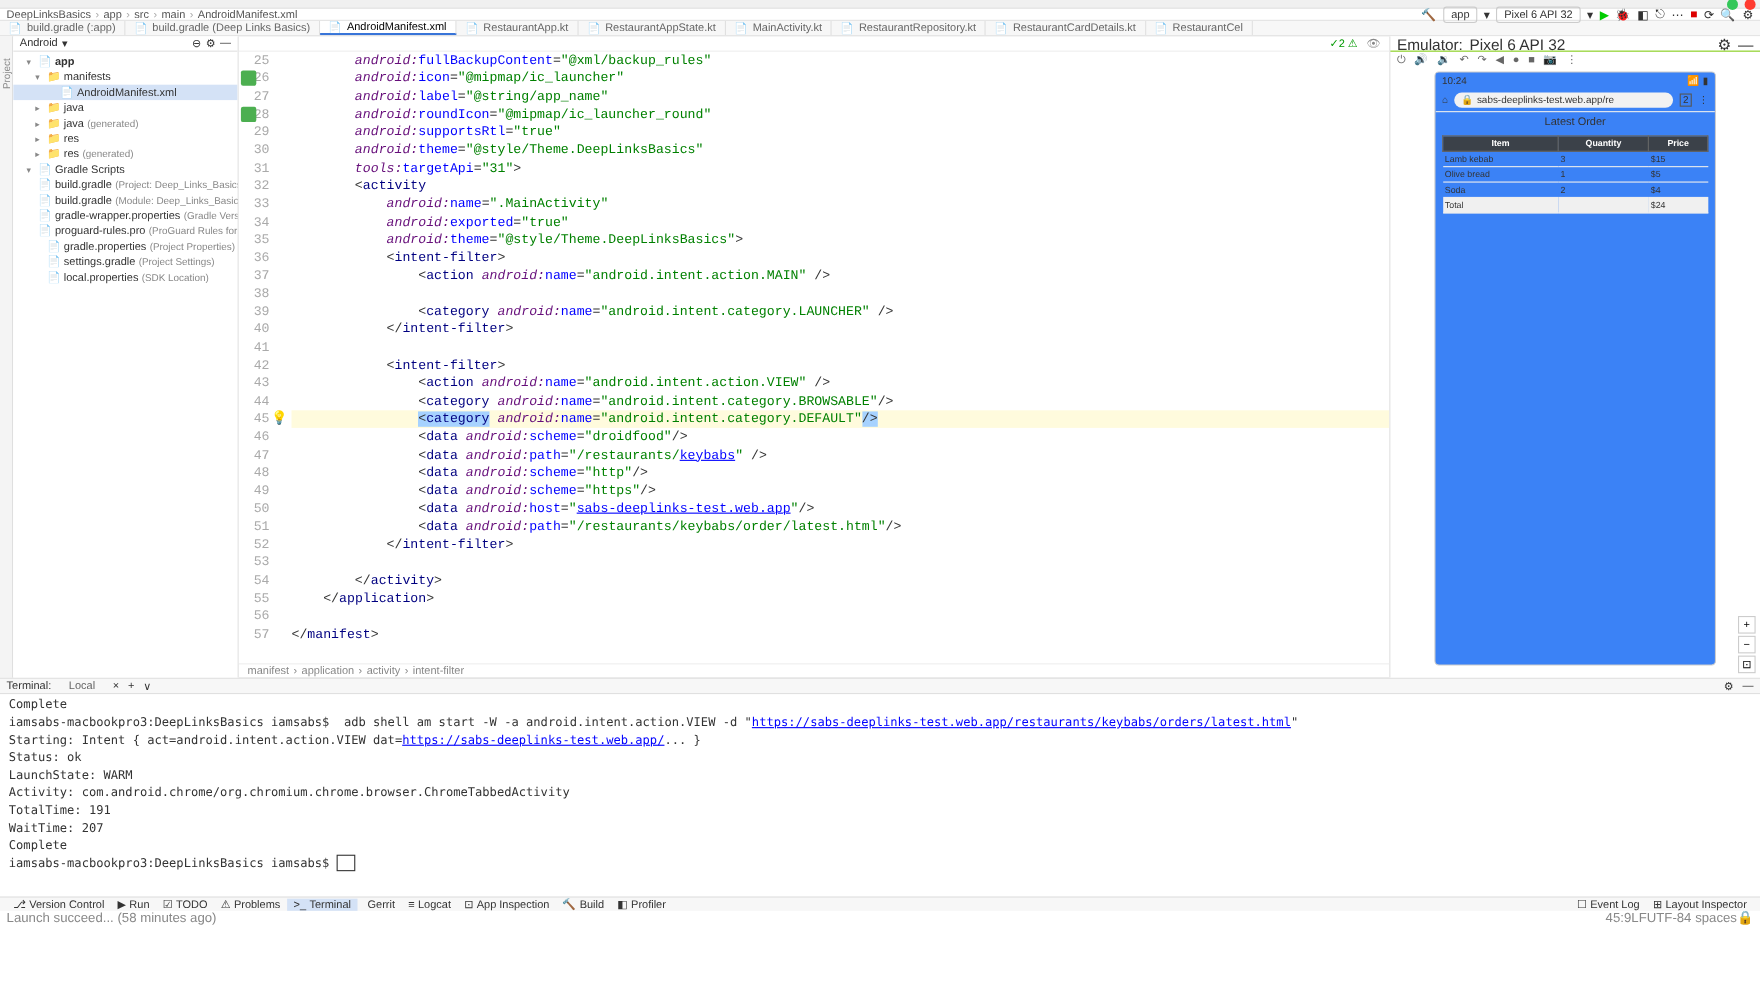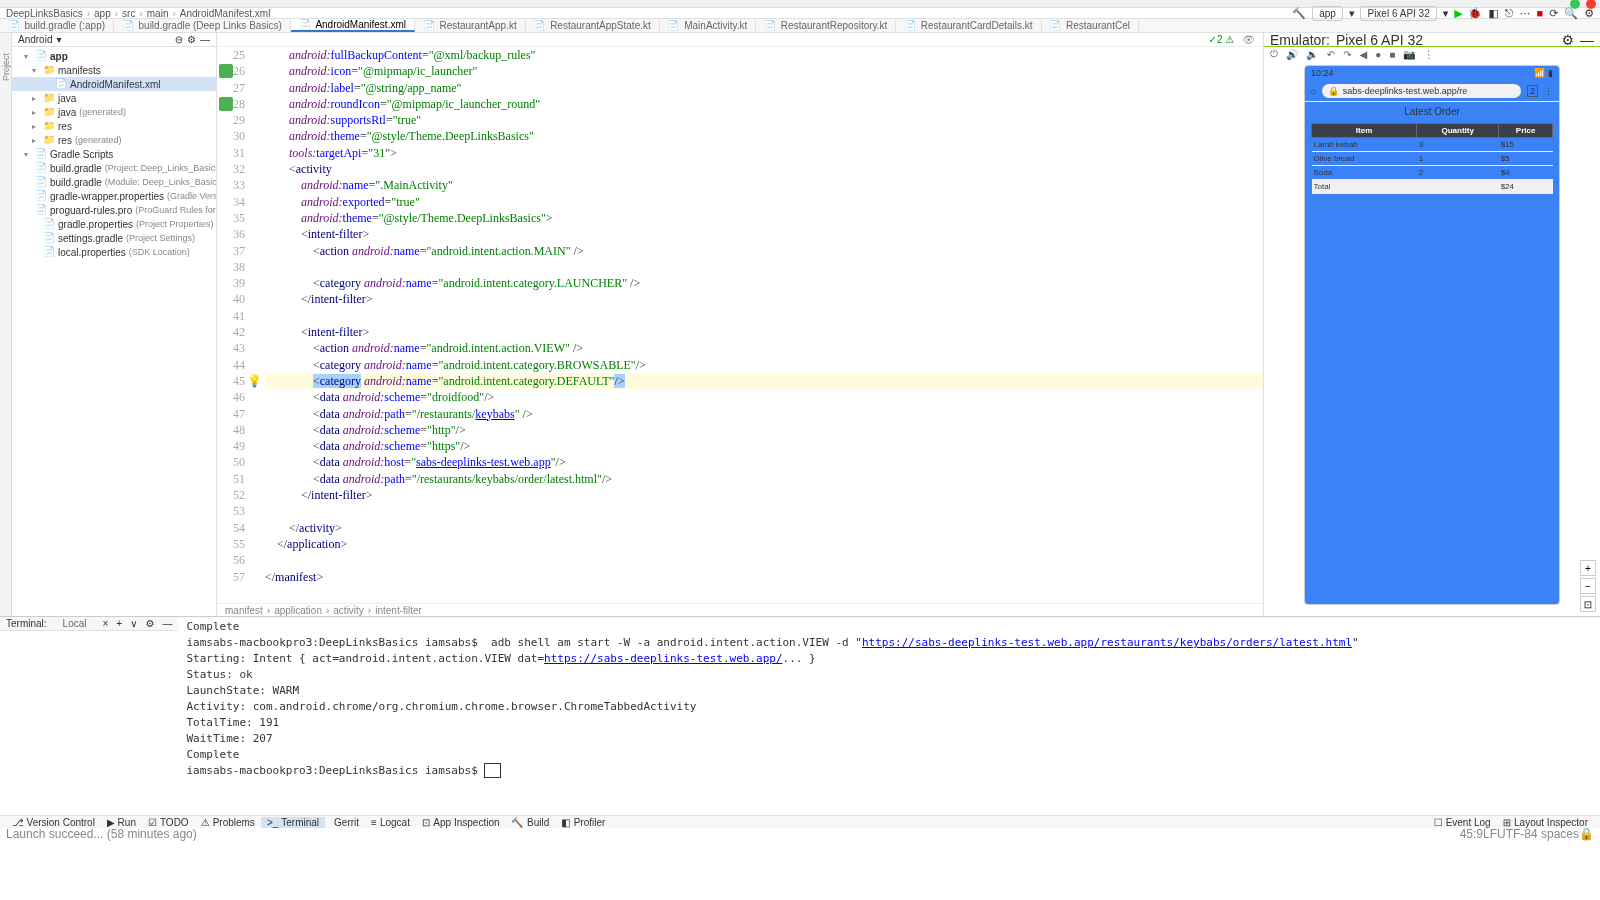--- a/index.html
+++ b/index.html
@@ -26,21 +26,21 @@
 .tree{padding:2px 0}
 .tree-item{display:flex;align-items:center;padding:1px 0 1px 12px;gap:3px;cursor:pointer;white-space:nowrap}
 .tree-item.d1{padding-left:20px}
 .tree-item.d2{padding-left:32px}
 .tree-item.sel{background:#d4e2f6}
 .arrow{width:8px;color:#888;font-size:8px}
 .ficon{width:12px;height:12px;display:inline-block}
 .mint{color:#888;font-size:9px}
 .editor{flex:1;display:flex;flex-direction:column;position:relative}
 .etoolbar{height:14px;border-bottom:1px solid #eee;display:flex;justify-content:flex-end;align-items:center;padding:0 8px;gap:8px;font-size:10px;color:#888}
-.codewrap{flex:1;display:flex;overflow:hidden;font-family:Liberation Serif, serif;font-size:12px;line-height:16.3px}
+.codewrap{flex:1;display:flex;overflow:hidden;font-family:Liberation Mono, monospace;font-size:12px;line-height:16.3px}
 .gutter{width:48px;background:#fff;text-align:right;color:#aaa;padding-right:20px;position:relative}
 .gutter .ln{height:16.3px}
 .gutter .marker{position:absolute;left:2px;width:14px;height:14px;background:#4caf50;border-radius:2px}
 .code{flex:1;white-space:pre;color:#333;position:relative}
 .code .line{height:16.3px}
 .hl{background:#fffbdd}
 .sel-bg{background:#a6d2ff}
 .t-tag{color:#000080}
 .t-ns{color:#660e7a;font-style:italic}
 .t-attr{color:#0000ff}
@@ -59,21 +59,21 @@
 .pstatus{height:14px;display:flex;justify-content:space-between;align-items:center;padding:0 6px;font-size:9px}
 .paddr{height:22px;display:flex;align-items:center;gap:6px;padding:0 6px;border-bottom:1px solid #eee;font-size:9px}
 .paddr .url{flex:1;background:#f2f2f2;border-radius:10px;padding:2px 6px;display:flex;align-items:center;gap:3px;overflow:hidden;white-space:nowrap}
 .ptitle{text-align:center;padding:4px;font-size:10px;font-weight:500}
 .ptable{margin:2px 6px;font-size:8px;border-collapse:collapse;width:calc(100% - 12px)}
 .ptable th{background:#3b4149;color:#fff;padding:2px;border:1px solid #666}
 .ptable td{padding:2px;border-bottom:1px solid #eee}
 .ptable tr.tot{background:#f0f0f0}
 .zoomctl{position:absolute;right:4px;bottom:4px;display:flex;flex-direction:column;gap:2px}
 .zoomctl button{width:16px;height:16px;font-size:10px;border:1px solid #ccc;background:#fff;cursor:pointer}
-.terminal{height:199px;border-top:1px solid #ccc;display:flex;flex-direction:row}
+.terminal{height:199px;border-top:1px solid #ccc;display:flex;flex-direction:column}
 .thead{height:14px;background:#f7f7f7;border-bottom:1px solid #e0e0e0;display:flex;align-items:center;padding:0 6px;gap:8px;font-size:10px}
 .thead .tab{border:none}
 .tbody{flex:1;font-family:Menlo,monospace;font-size:11px;line-height:16px;padding:2px 8px;white-space:pre;overflow:hidden}
 .t-url{color:#0000ff;text-decoration:underline}
 .statusbar{height:13px;background:#f7f7f7;border-top:1px solid #e0e0e0;display:flex;align-items:center;font-size:10px;padding:0 6px}
 .sbtn{display:flex;align-items:center;gap:3px;padding:0 6px;cursor:pointer}
 .sbtn.active{background:#d4e2f6}
 .footer{height:12px;font-size:12px;color:#888;display:flex;align-items:center;padding:0 6px}
 .footer .right{margin-left:auto;display:flex;}
 </style>

